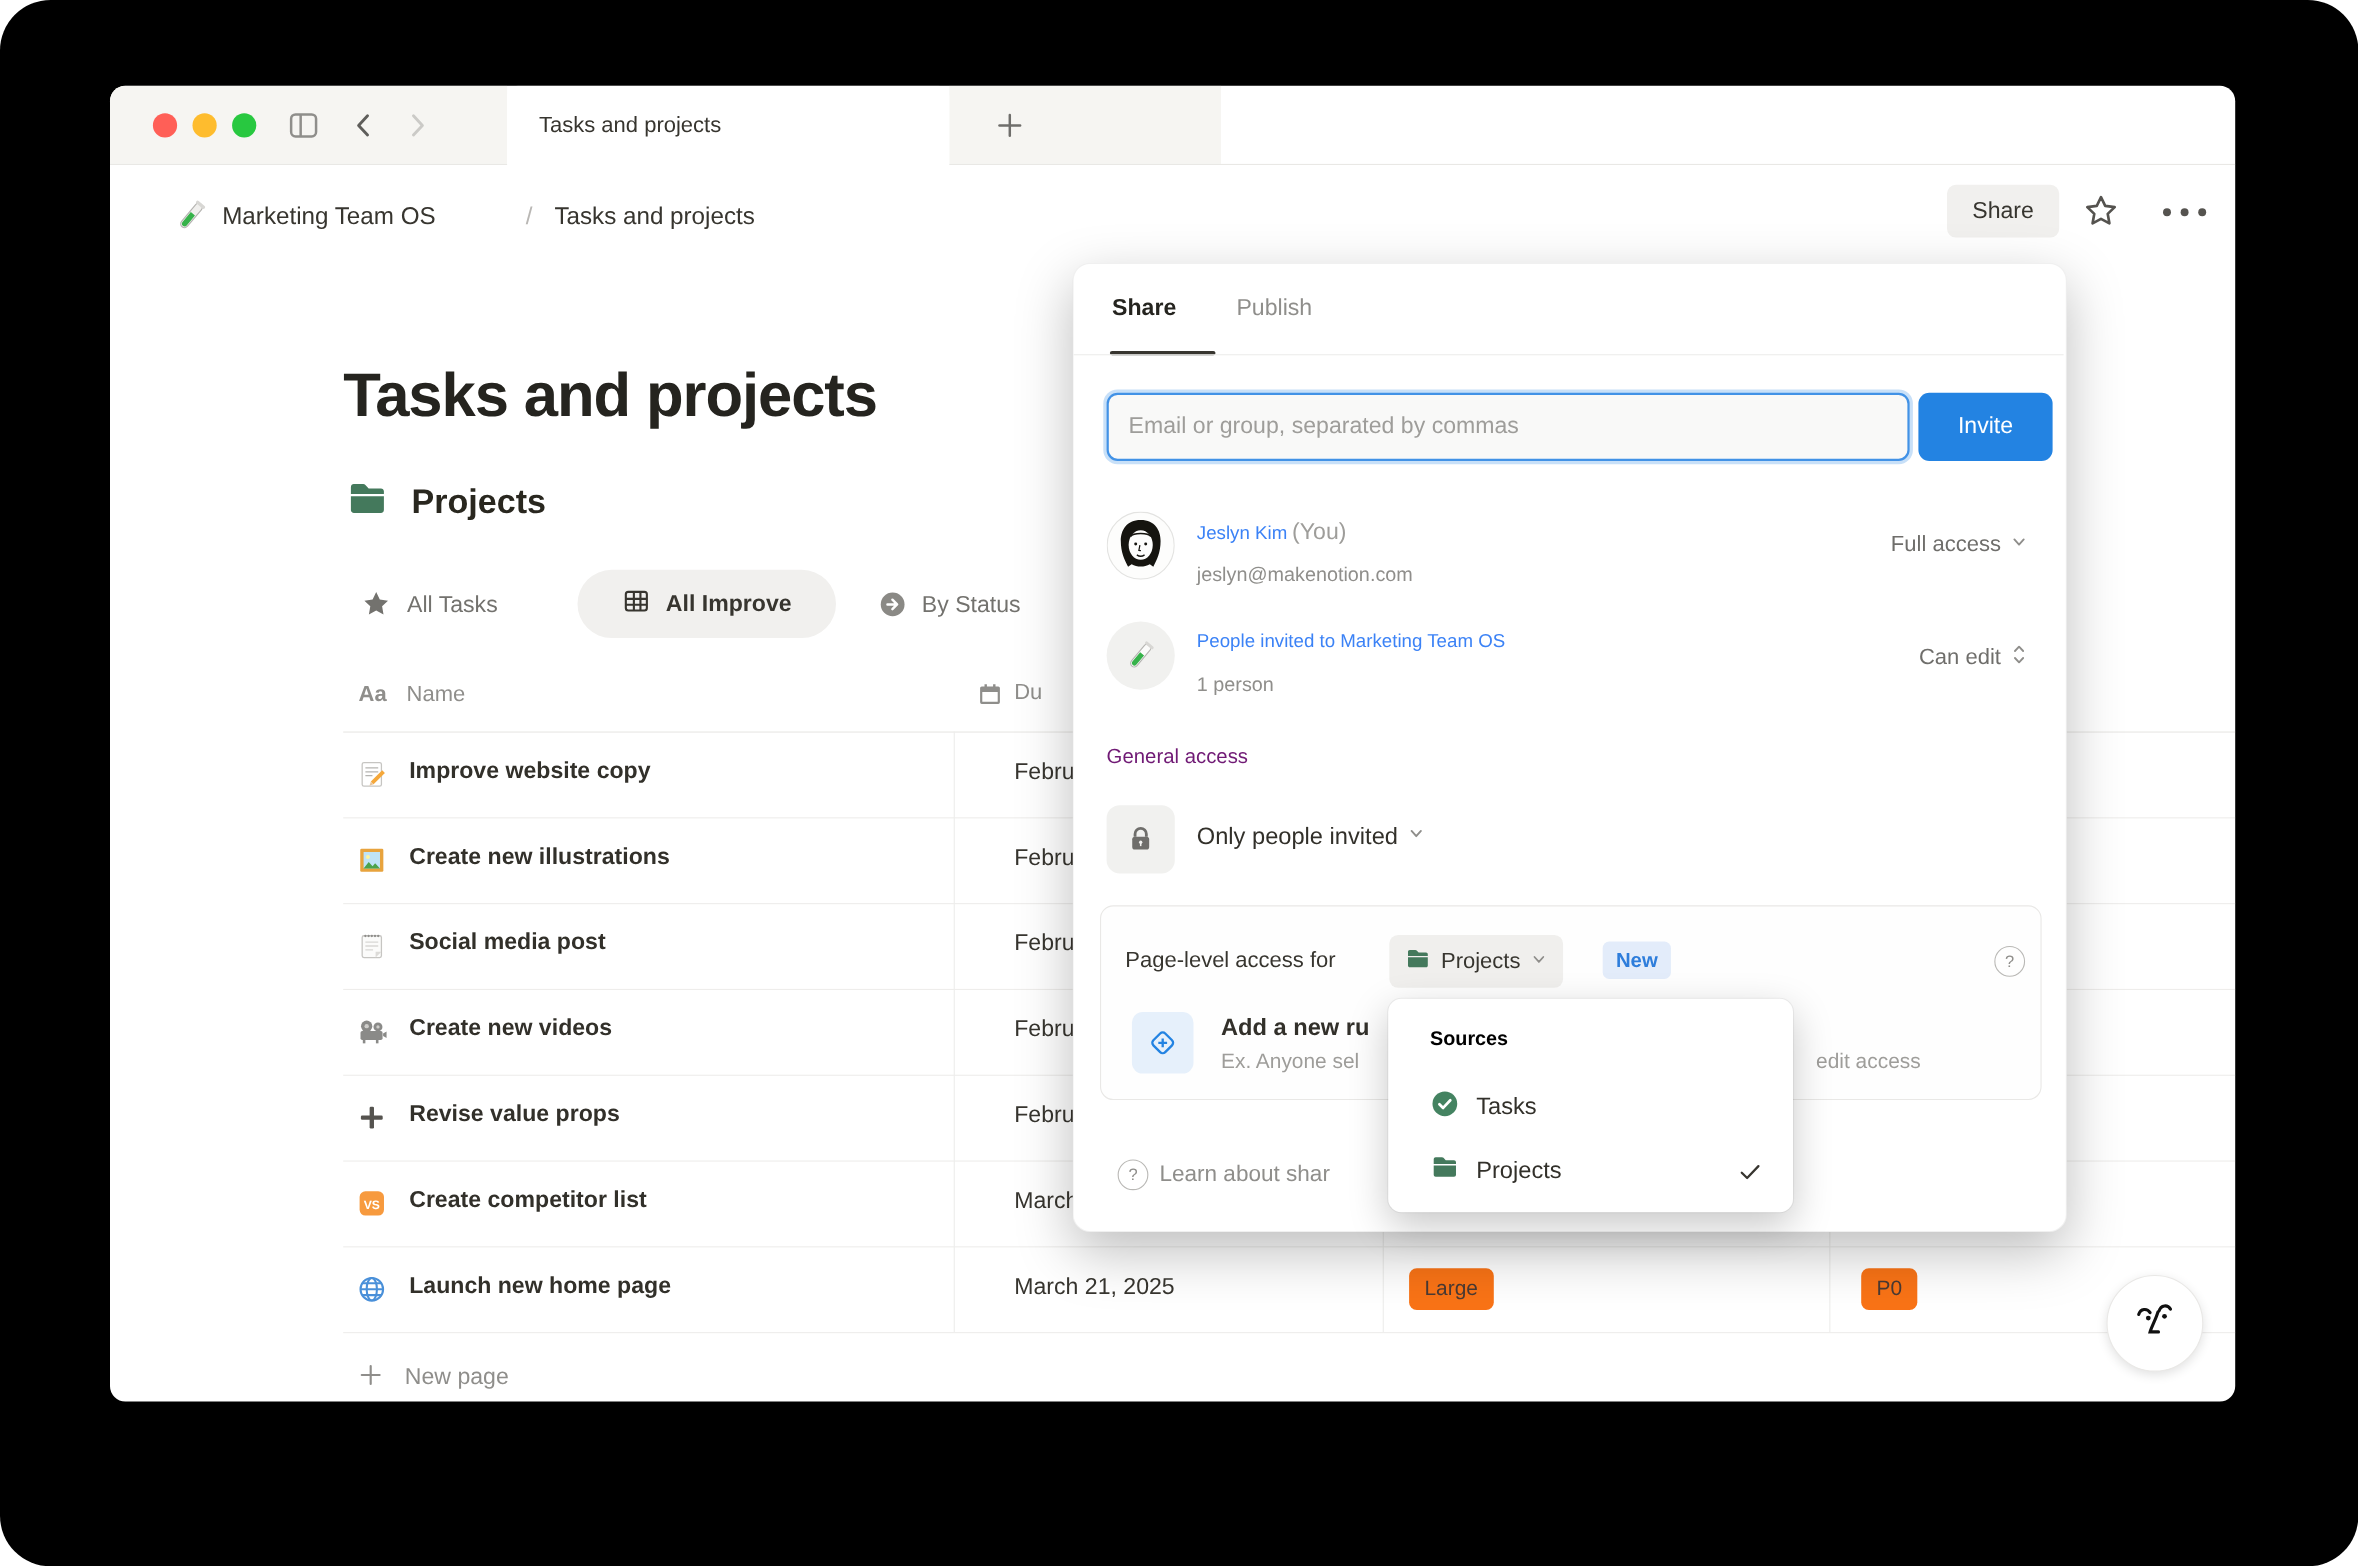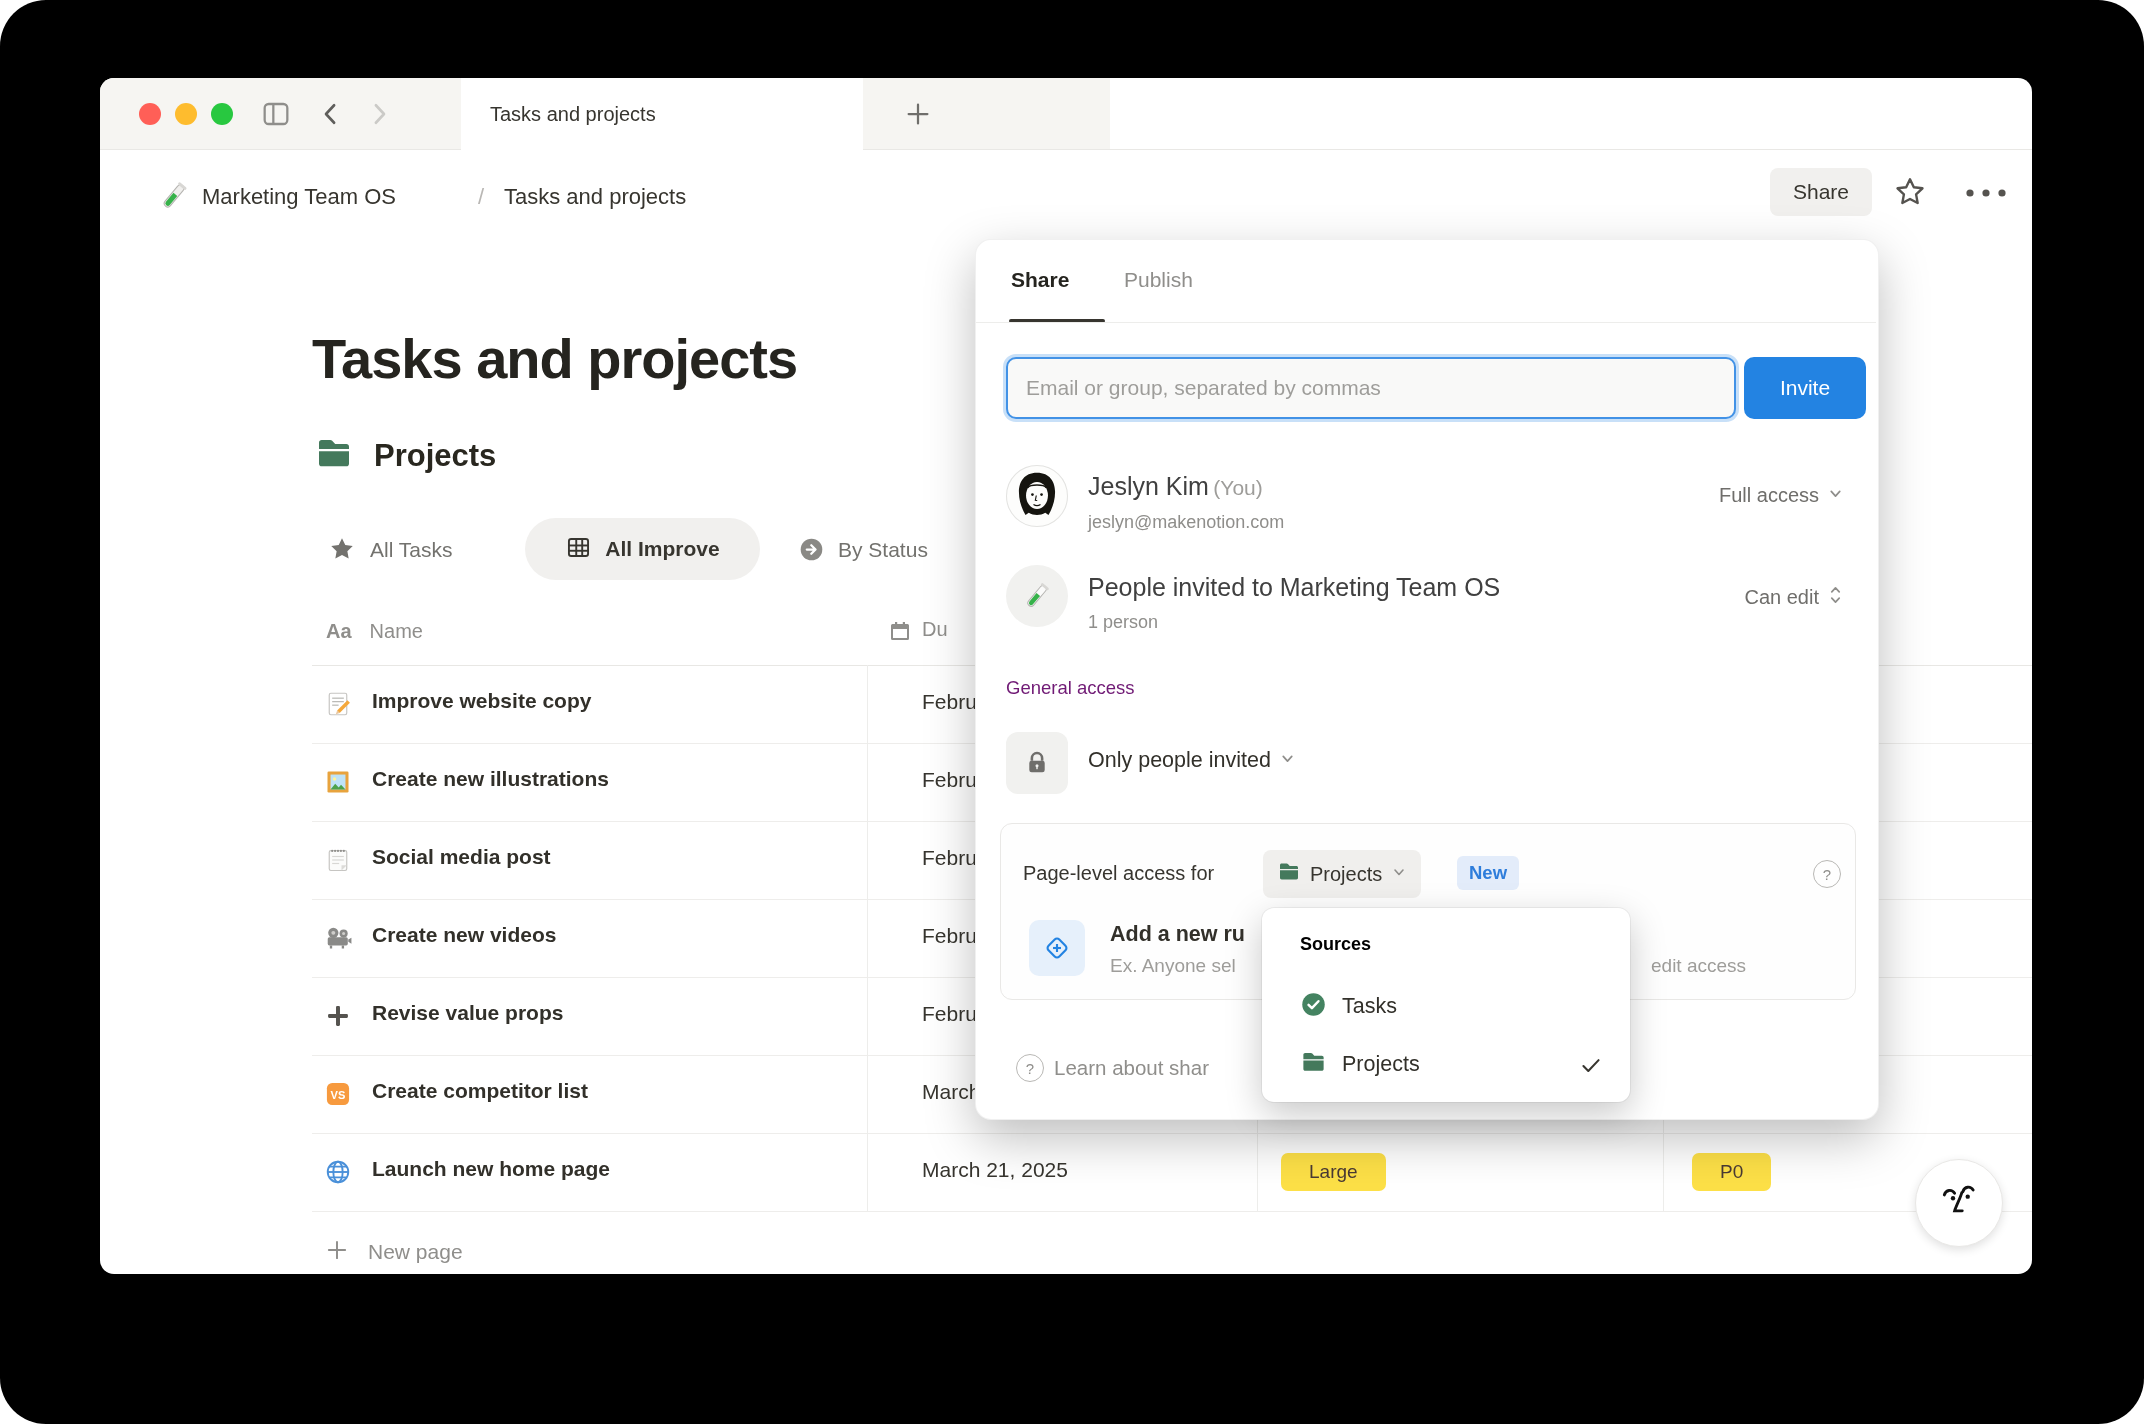--- a/index.html
+++ b/index.html
@@ -25,32 +25,32 @@
   .viewtxt{font-size:21px;color:#73726e;font-weight:500;}
   .viewpill{left:425px;top:440px;width:235px;height:62px;background:#f1f0ee;border-radius:31px;justify-content:center;gap:13px;}
   .viewpill .viewtxt{color:#37352f;font-weight:600;}
   
   .thead{left:212px;top:520px;width:1720px;height:67px;border-bottom:1px solid #e8e7e4;}
   .hlabel{font-size:20px;color:#8f8e8b;}
   .trow{left:212px;width:1720px;height:78px;border-bottom:1px solid #eeedeb;}
   .rname{font-size:21px;font-weight:600;color:#32302a;}
   .rdue{font-size:21px;color:#37352f;}
   .vline{width:1px;top:587px;height:546px;background:#ededeb;}
-  .tag{height:38px;border-radius:7px;background:#fde047;color:#4a3a34;font-size:19px;display:flex;align-items:center;padding:0 28px;}
+  .tag{height:38px;border-radius:7px;background:#f97316;color:#4a3a34;font-size:19px;display:flex;align-items:center;padding:0 14px;}
   .newpage{font-size:21px;color:#8f8e8b;}
   
   .dialog{left:875px;top:161px;width:902px;height:879px;background:#fff;border-radius:16px;border:1px solid rgba(0,0,0,.06);box-shadow:0 18px 50px rgba(0,0,0,.26);z-index:20;}
   .dtab-active{font-size:21px;font-weight:600;color:#25241f;}
   .dtab{font-size:21px;color:#8f8e8b;}
   .dunderline{left:33px;top:79px;width:96px;height:4px;background:#37352f;border-radius:2px;}
   .ddivider{left:0;top:82px;width:900px;height:1px;background:#ededeb;}
   .emailinput{left:30px;top:117px;width:690px;height:58px;background:#f9f9f8;border:2px solid #4292e6;border-radius:10px;box-shadow:0 0 0 3px rgba(35,131,226,.25);font-size:21px;color:#37352f;padding:0 18px;outline:none;font-family:inherit;}
   .emailinput::placeholder{color:#9e9d9a;}
   .invitebtn{left:768px;top:117px;width:122px;height:62px;background:#2383e2;border-radius:10px;justify-content:center;color:#fff;font-size:21px;font-weight:500;}
-  .pname{font-size:25px;color:#404040;font-weight:500;}
+  .pname{font-size:17px;color:#3b82f6;font-weight:500;}
   .pyou{font-size:21px;color:#9e9d9a;font-weight:400;}
   .pmail{font-size:18px;color:#8f8e8b;}
   .paccess{font-size:20px;color:#6f6e6b;display:flex;align-items:center;gap:8px;}
   .gtile{width:62px;height:62px;border-radius:12px;background:#f1f1ef;justify-content:center;}
   .glabel{font-size:18.5px;color:#701a75;font-weight:500;}
   .gaccess{font-size:21.5px;color:#32302a;font-weight:500;}
   .card{left:24px;top:583px;width:854px;height:175px;border:1px solid #e9e8e6;border-radius:12px;background:#fefefe;}
   .cprefix{font-size:20px;color:#37352f;}
   .cpill{left:262px;top:26px;height:48px;background:#f0efed;border-radius:8px;padding:0 14px;gap:9px;}
   .cpilltxt{font-size:20px;color:#37352f;font-weight:500;}

